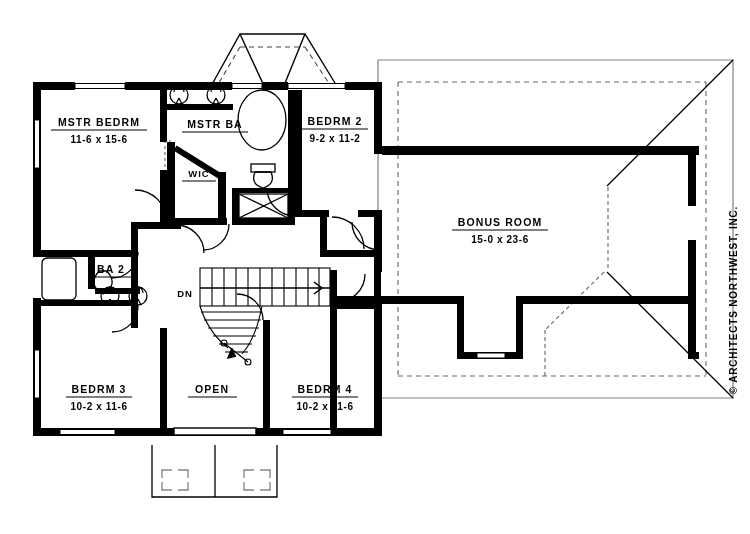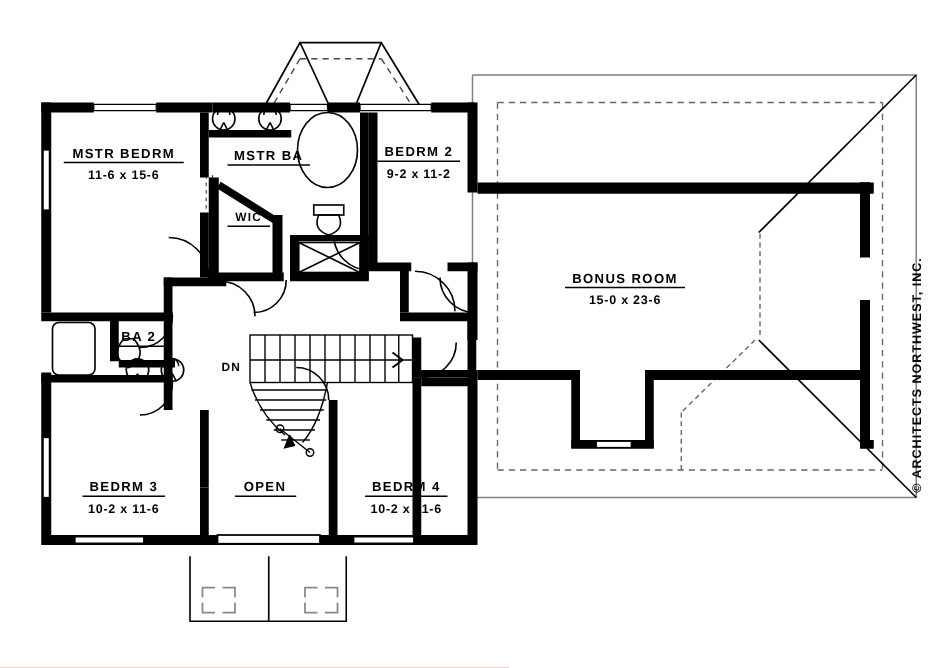--- a/index.html
+++ b/index.html
@@ -1,17 +1,17 @@
 <!DOCTYPE html>
 <html><head>
 <meta charset="utf-8">
 <style>
   html,body{margin:0;padding:0;background:#ffffff;}
   body{width:750px;height:534px;font-family:"Liberation Sans",sans-serif;overflow:hidden;}
-  #plan{position:relative;width:737px;height:534px;background:#b91c1c;}
+  #plan{position:relative;width:737px;height:534px;background:#a3a3a3;}
   svg{display:block;}
   .rm-name{font-family:"Liberation Sans",sans-serif;font-size:10.5px;letter-spacing:1.1px;font-weight:700;fill:#000;text-anchor:middle;}
   .rm-dim{font-family:"Liberation Sans",sans-serif;font-size:10px;letter-spacing:0.6px;font-weight:700;fill:#000;text-anchor:middle;}
   .sm-lbl{font-family:"Liberation Sans",sans-serif;font-size:9.5px;letter-spacing:1px;font-weight:700;fill:#000;text-anchor:middle;}
   .copy{font-family:"Liberation Sans",sans-serif;font-size:10px;letter-spacing:0.8px;font-weight:700;fill:#000;}
 </style>
 </head>
 <body>
 
 <div id="plan">

